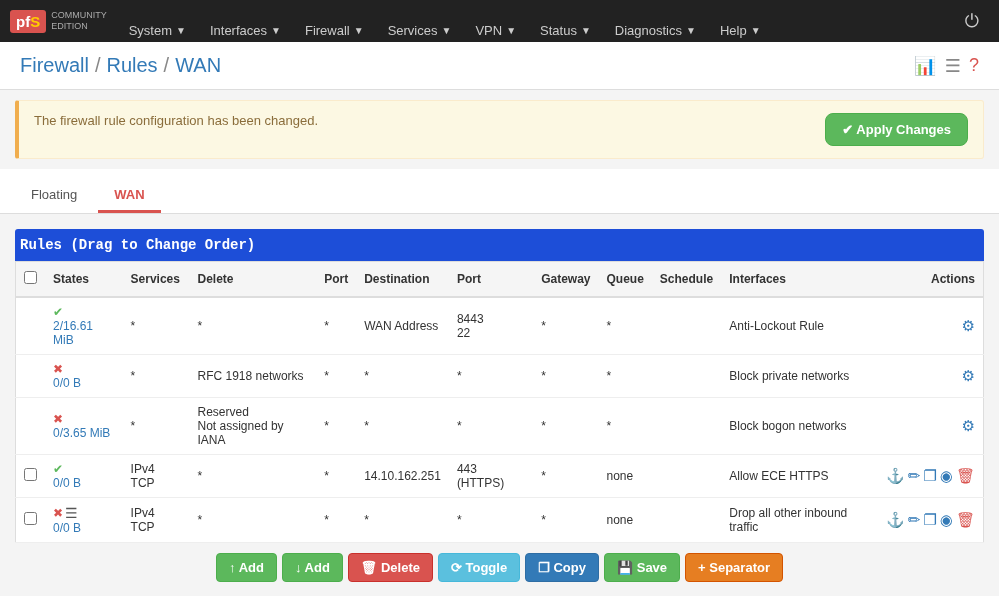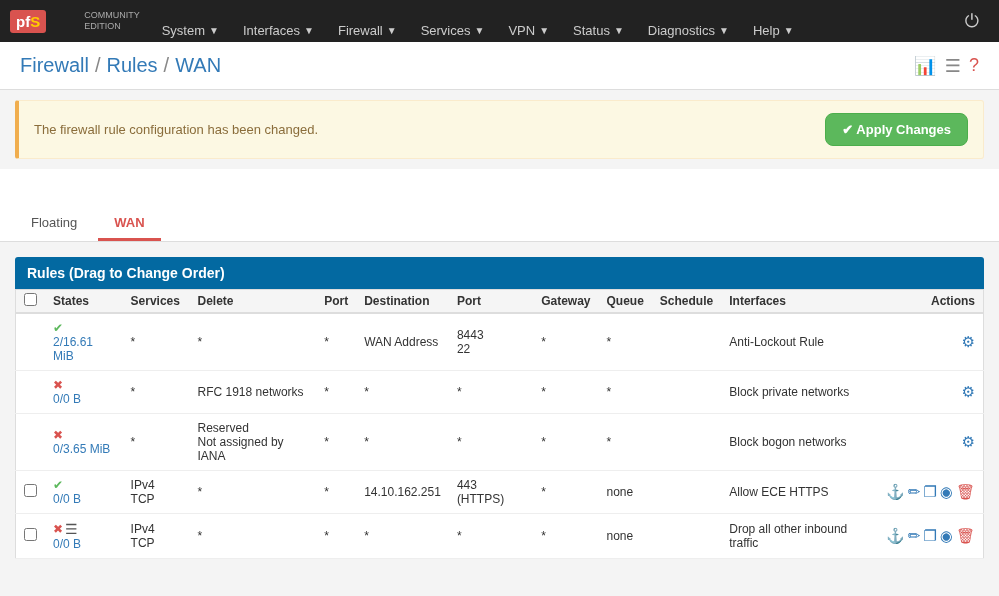--- a/index.html
+++ b/index.html
@@ -10,21 +10,20 @@
       background: #222;
       display: flex;
       align-items: center;
       padding: 0 10px;
       height: 42px;
     }
     .navbar-brand {
       display: flex;
       align-items: center;
       margin-right: 10px;
-      gap: 33px;
     }
     .navbar-brand .logo {
       background: #d9534f;
       color: #fff;
       font-weight: bold;
       font-size: 15px;
       padding: 3px 6px;
       border-radius: 3px;
       margin-right: 5px;
     }
@@ -93,21 +92,20 @@
     }
 
     
     .alert-warning {
       background: #fcf8e3;
       border: 1px solid #faebcc;
       border-left: 4px solid #f0ad4e;
       margin: 10px 15px;
       padding: 12px 15px;
       display: flex;
-      align-items: center;
       justify-content: space-between;
       border-radius: 3px;
     }
     .alert-warning .alert-text { color: #8a6d3b; font-size: 13px; }
     .btn-apply {
       background: #5cb85c;
       color: #fff;
       border: 1px solid #4cae4c;
       padding: 8px 16px;
       border-radius: 8px;
@@ -127,49 +125,49 @@
       border-bottom: 1px solid #ddd;
       background: #fff;
     }
     .tab {
       padding: 8px 16px;
       cursor: pointer;
       color: #555;
       font-size: 13px;
       border-bottom: 3px solid transparent;
       margin-right: 5px;
-      margin-top: 28px;
     }
     .tab.active {
       color: #d9534f;
       border-bottom: 3px solid #d9534f;
       font-weight: bold;
     }
 
     
     .content { padding: 15px; }
 
     
     .table-header {
-      background: #0369a1;
+      background: #1d4ed8;
       color: #fff;
-      padding: 8px 12px;
+      padding: 8px 5px;
       font-size: 14px;
       font-weight: bold;
       border-radius: 3px 3px 0 0;
+      font-family: Liberation Mono, monospace;
     }
     .rules-table {
       width: 100%;
       border-collapse: collapse;
       background: #fff;
       border: 1px solid #ddd;
     }
     .rules-table th {
       background: #f5f5f5;
-      padding: 3px 8px;
+      padding: 9px 8px;
       text-align: left;
       border-bottom: 2px solid #ddd;
       font-weight: bold;
       font-size: 12px;
       color: #333;
     }
     .rules-table td {
       padding: 7px 8px;
       border-bottom: 1px solid #eee;
       font-size: 12px;
@@ -417,13 +415,22 @@
             <span class="action-icon">✏</span>
             <span class="action-icon">❐</span>
             <span class="action-icon">◉</span>
             <span class="action-icon red">🗑</span>
           </div>
         </td>
       </tr>
     </tbody>
   </table>
 
+  <div class="bottom-btns">
+    <button class="btn btn-green">↑ Add</button>
+    <button class="btn btn-green">↓ Add</button>
+    <button class="btn btn-red">🗑 Delete</button>
+    <button class="btn btn-teal">⟳ Toggle</button>
+    <button class="btn btn-blue">❐ Copy</button>
+    <button class="btn btn-save">💾 Save</button>
+    <button class="btn btn-orange">+ Separator</button>
+  </div>
 </div>
 
 </body></html>

